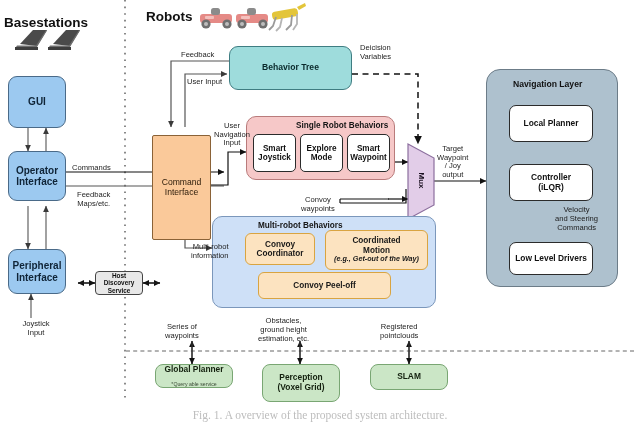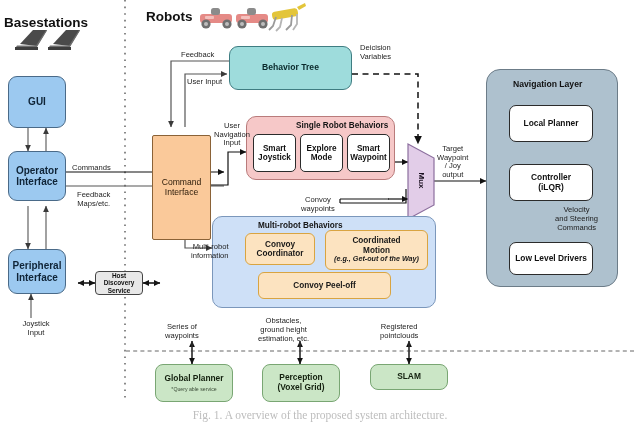--- a/index.html
+++ b/index.html
@@ -376,21 +376,21 @@
     <span class="nlabel">Local Planner</span>
   </div>
   <div class="node nav-sub" style="left:509px;top:164px;width:84px;height:37px;">
     <span class="nlabel">Controller</span>
     <span class="nlabel">(iLQR)</span>
   </div>
   <div class="node nav-sub" style="left:509px;top:242px;width:84px;height:33px;">
     <span class="nlabel">Low Level Drivers</span>
   </div>
 
-  <div class="node green-box" style="left:155px;top:364px;width:78px;height:38px;">
+  <div class="node green-box" style="left:155px;top:364px;width:78px;height:24px;justify-content:space-between;">
     <span class="nlabel">Global Planner</span>
     <span class="sub">*Query able service</span>
   </div>
 
   <div class="node green-box" style="left:262px;top:364px;width:78px;height:38px;">
     <span class="nlabel">Perception</span>
     <span class="nlabel">(Voxel Grid)</span>
   </div>
 
   <div class="node green-box" style="left:370px;top:364px;width:78px;height:26px;">

